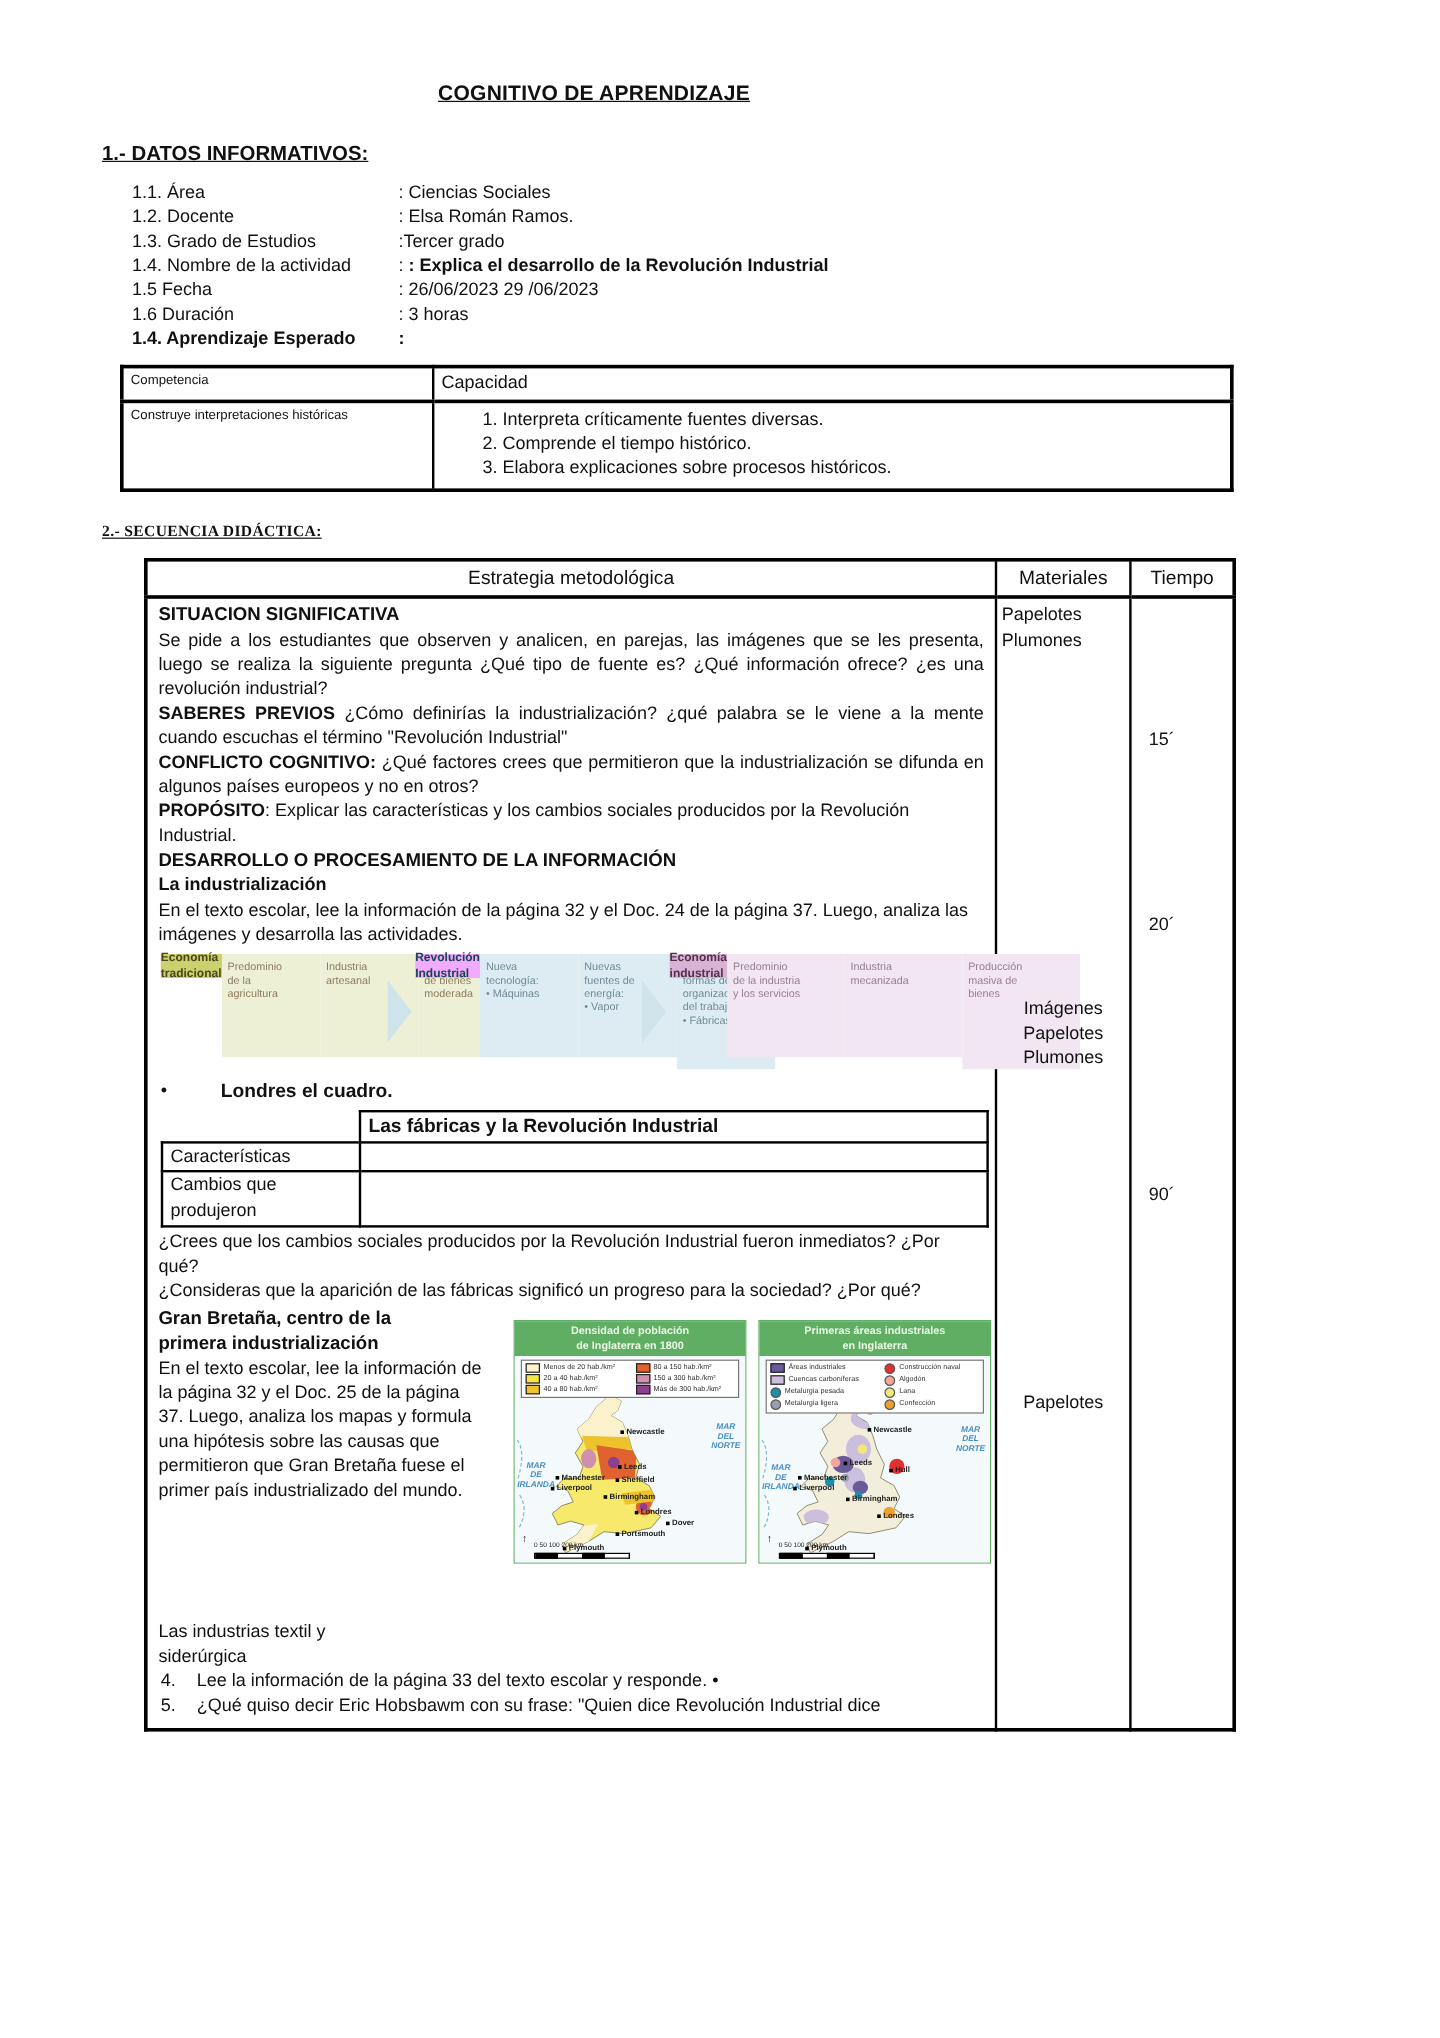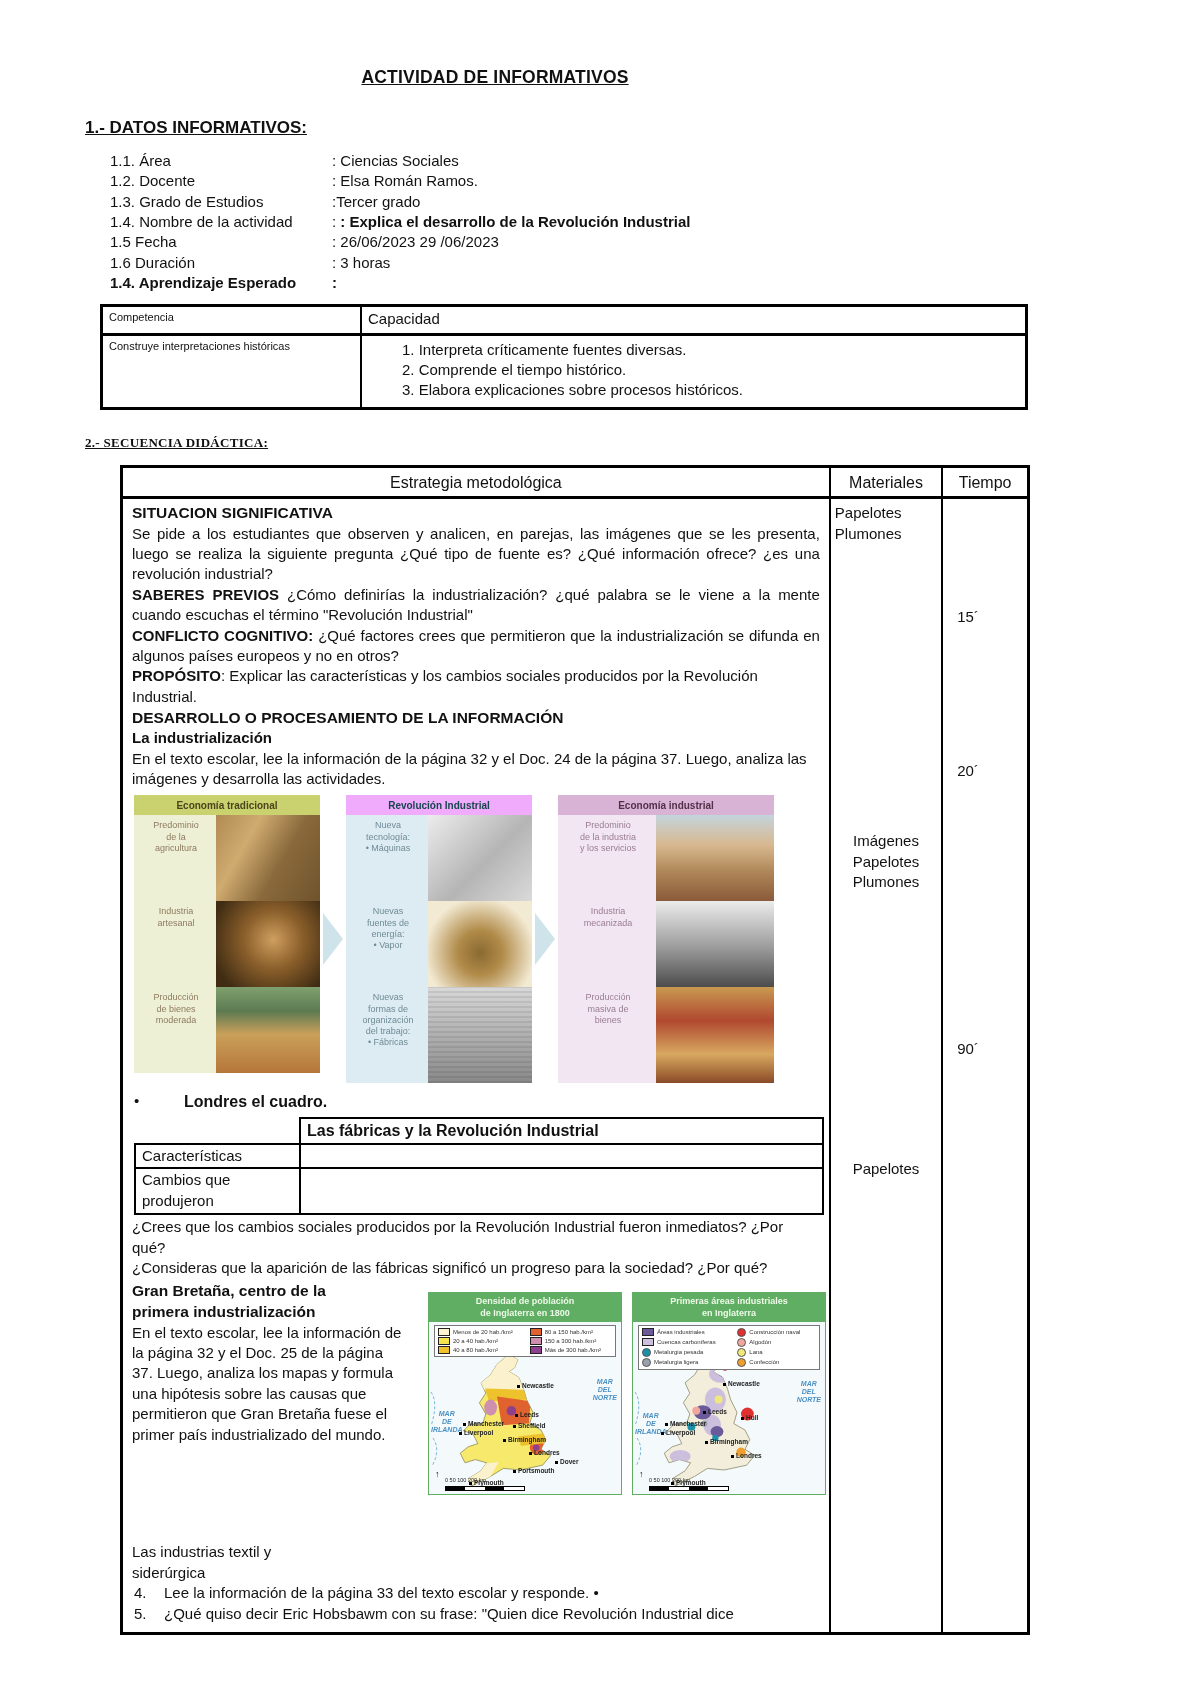--- a/index.html
+++ b/index.html
@@ -31,21 +31,21 @@
   .tbl2 .hrow td{border-bottom:3px solid #000;height:26px;text-align:center;font-size:16px;vertical-align:middle;}
   .estrat-cell{padding:3px 9px 8px 9px;}
   .mat-cell,.time-cell{position:relative;}
   .mat-cell span,.time-cell span{position:absolute;display:block;width:100%;}
 
   .estrat-cell p{margin:0;}
   .sec-title{font-size:15.5px;}
 
   
   .infog{display:flex;margin:6px 0 4px 2px;align-items:stretch;}
-  .info-col{display:flex;flex-direction:column;text-align:center;}
+  .info-col{display:flex;flex-direction:row;}
   .col-head{height:20px;display:flex;align-items:center;justify-content:center;
             font-size:10px;font-weight:bold;}
   .c1h{background:#c9d26e;color:#4c441c;}
   .c2h{background:#f0abfc;color:#17454e;}
   .c3h{background:#d9b3d6;color:#513048;}
   .col-row{display:flex;height:86px;}
   .col-label{flex:none;padding:5px 3px 0 5px;font-size:9px;line-height:1.25;}
   .c1b{background:#eef0d6;color:#8d7b60;width:74px;}
   .c2b{background:#ddecf2;color:#6f8b96;width:74px;}
   .c3b{background:#f2e6f2;color:#9a7d93;width:90px;}
@@ -105,21 +105,21 @@
 
   .textil{margin-top:22px;}
   .numitem{display:flex;margin-left:2px;}
   .numitem .n{width:30px;flex:none;}
 </style>
 </head>
 <body>
 
 <div class="page">
 
-  <div class="doc-title">ACTIVIDAD DE INFORMATIVOS</div>
+  <div class="doc-title">COGNITIVO DE APRENDIZAJE</div>
   <div class="h1">1.- DATOS INFORMATIVOS:</div>
 
   <div class="info-list">
     <div class="info-row">
       <span class="lab">1.1. Área</span>
         <span class="val">: Ciencias Sociales</span>
     </div>
     <div class="info-row">
       <span class="lab">1.2. Docente</span>
         <span class="val">: Elsa Román Ramos.</span>
@@ -482,19 +482,19 @@
 Plumones</span>
         <span class="pre" style="top:332px;left:0;text-align:center">Imágenes
 Papelotes
 Plumones</span>
         <span class="pre" style="top:660px;left:0;text-align:center">Papelotes</span>
       </td>
 
       <td class="time-cell">
         <span style="top:108px;left:14px">15´</span>
         <span style="top:262px;left:14px">20´</span>
-        <span style="top:540px;left:14px">90´</span>
+        <span style="top:487px;left:14px">90´</span>
       </td>
     </tr>
   </tbody>
     </table>
 
 </div>
 
 </body></html>

